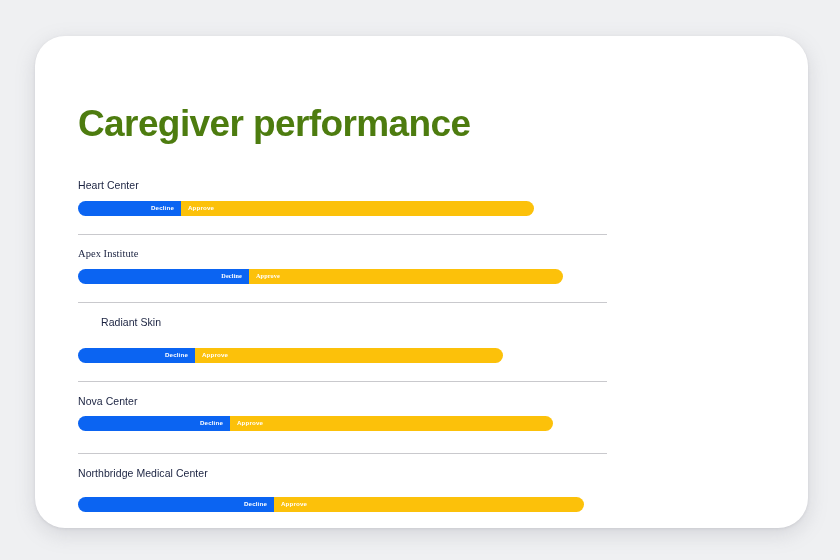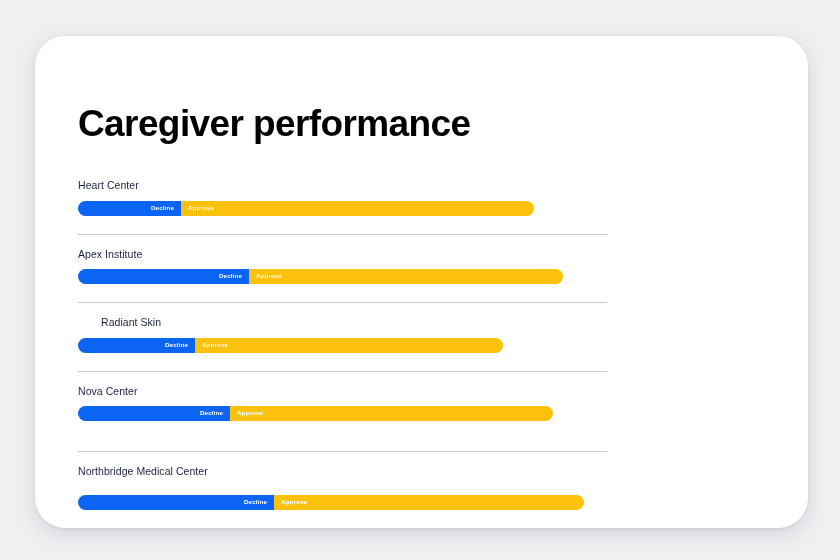--- a/index.html
+++ b/index.html
@@ -108,60 +108,60 @@
     background: #c9c9cd;
     width: 529px;
   }
 </style>
 </head>
 <body style="background: rgb(239, 240, 242);">
 
 <div id="stage">
   <div id="card" style="background: rgb(255, 255, 255);">
 
-    <div id="title" style="color: #000000;">Caregiver performance</div>
+    <div id="title" style="color: #4d7c0f;">Caregiver performance</div>
 
     <div id="rows">
         <div class="row" style="margin-bottom: 18px;">
           <div class="row-label" style="margin-bottom: 10px;">Heart Center</div>
           <div class="bar" style="width: 456px;">
             <div class="seg seg-decline" style="width: 103px; background: rgb(11, 100, 242);">
               <span class="seg-text">Decline</span>
             </div>
             <div class="seg seg-approve" style="width: 353px; background: rgb(252, 193, 10);">
               <span class="seg-text">Approve</span>
             </div>
           </div>
         </div>
         <div class="divider" style="margin-bottom: 14px;"></div>
-        <div class="row" style="margin-bottom: 18px;">
+        <div class="row" style="margin-bottom: 18px; font-family: Liberation Serif, serif;">
           <div class="row-label" style="margin-bottom: 10px;">Apex Institute</div>
           <div class="bar" style="width: 485px;">
             <div class="seg seg-decline" style="width: 171px; background: rgb(11, 100, 242);">
               <span class="seg-text">Decline</span>
             </div>
             <div class="seg seg-approve" style="width: 314px; background: rgb(252, 193, 10);">
               <span class="seg-text">Approve</span>
             </div>
           </div>
         </div>
         <div class="divider" style="margin-bottom: 14px;"></div>
         <div class="row" style="margin-bottom: 18px;">
-          <div class="row-label" style="margin-bottom: 10px; padding-left: 23px;">Radiant Skin</div>
+          <div class="row-label" style="margin-bottom: 20px; padding-left: 23px;">Radiant Skin</div>
           <div class="bar" style="width: 425px;">
             <div class="seg seg-decline" style="width: 117px; background: rgb(11, 100, 242);">
               <span class="seg-text">Decline</span>
             </div>
             <div class="seg seg-approve" style="width: 308px; background: rgb(252, 193, 10);">
               <span class="seg-text">Approve</span>
             </div>
           </div>
         </div>
         <div class="divider" style="margin-bottom: 14px;"></div>
-        <div class="row" style="margin-bottom: 30px;">
+        <div class="row" style="margin-bottom: 22px;">
           <div class="row-label" style="margin-bottom: 10px;">Nova Center</div>
           <div class="bar" style="width: 475px;">
             <div class="seg seg-decline" style="width: 152px; background: rgb(11, 100, 242);">
               <span class="seg-text">Decline</span>
             </div>
             <div class="seg seg-approve" style="width: 323px; background: rgb(252, 193, 10);">
               <span class="seg-text">Approve</span>
             </div>
           </div>
         </div>

